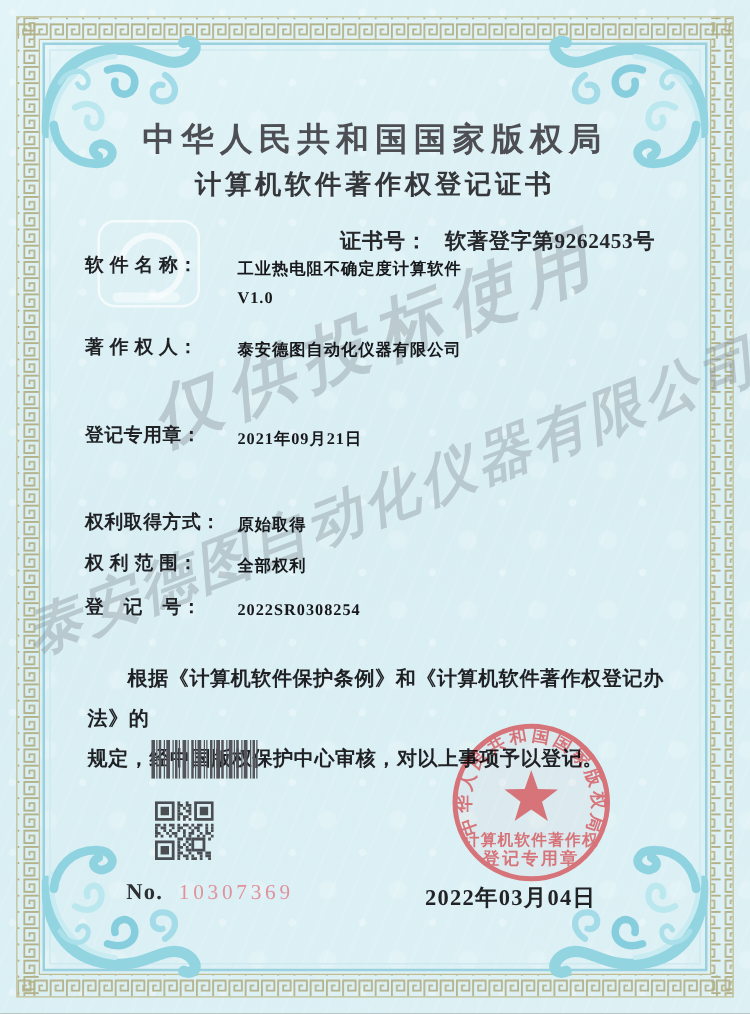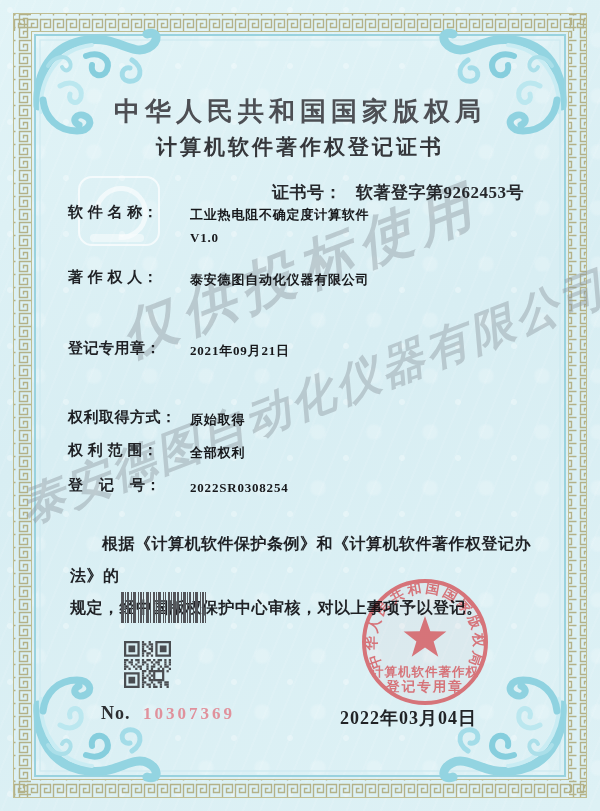--- a/index.html
+++ b/index.html
@@ -67,21 +67,21 @@
   .f4{top:408px;text-decoration:underline;} .f5{top:441px;} .f6{top:476px;}
   .statement{
     position:absolute;left:70px;top:528px;width:468px;z-index:4;
     font-size:16px;line-height:32px;color:#1f2125;font-weight:bold;letter-spacing:.5px;
   }
   .statement .l1{text-indent:32px;}
   .barcode{position:absolute;left:121px;top:592px;z-index:4;}
   .qrcode{position:absolute;left:124px;top:641px;z-index:4;}
   .serial{position:absolute;left:101px;top:703px;z-index:4;font-size:18px;color:#2c2e31;}
   .serial .no-lbl{font-weight:bold;letter-spacing:1px;font-family:Liberation Serif, serif;}
-  .serial .no-val{color:#e0919c;letter-spacing:3px;font-size:17px;font-weight:bold;margin-left:8px;}
+  .serial .no-val{color:#e0919c;letter-spacing:3px;font-size:17px;font-weight:normal;margin-left:8px;}
   .seal{position:absolute;left:355px;top:578px;z-index:5;mix-blend-mode:multiply;}
   .issue-date{
     position:absolute;left:340px;top:706px;width:170px;z-index:6;
     font-size:18px;font-weight:bold;color:#212326;letter-spacing:1px;
   }
 </style>
 </head>
 <body>
 
 <div class="page">

